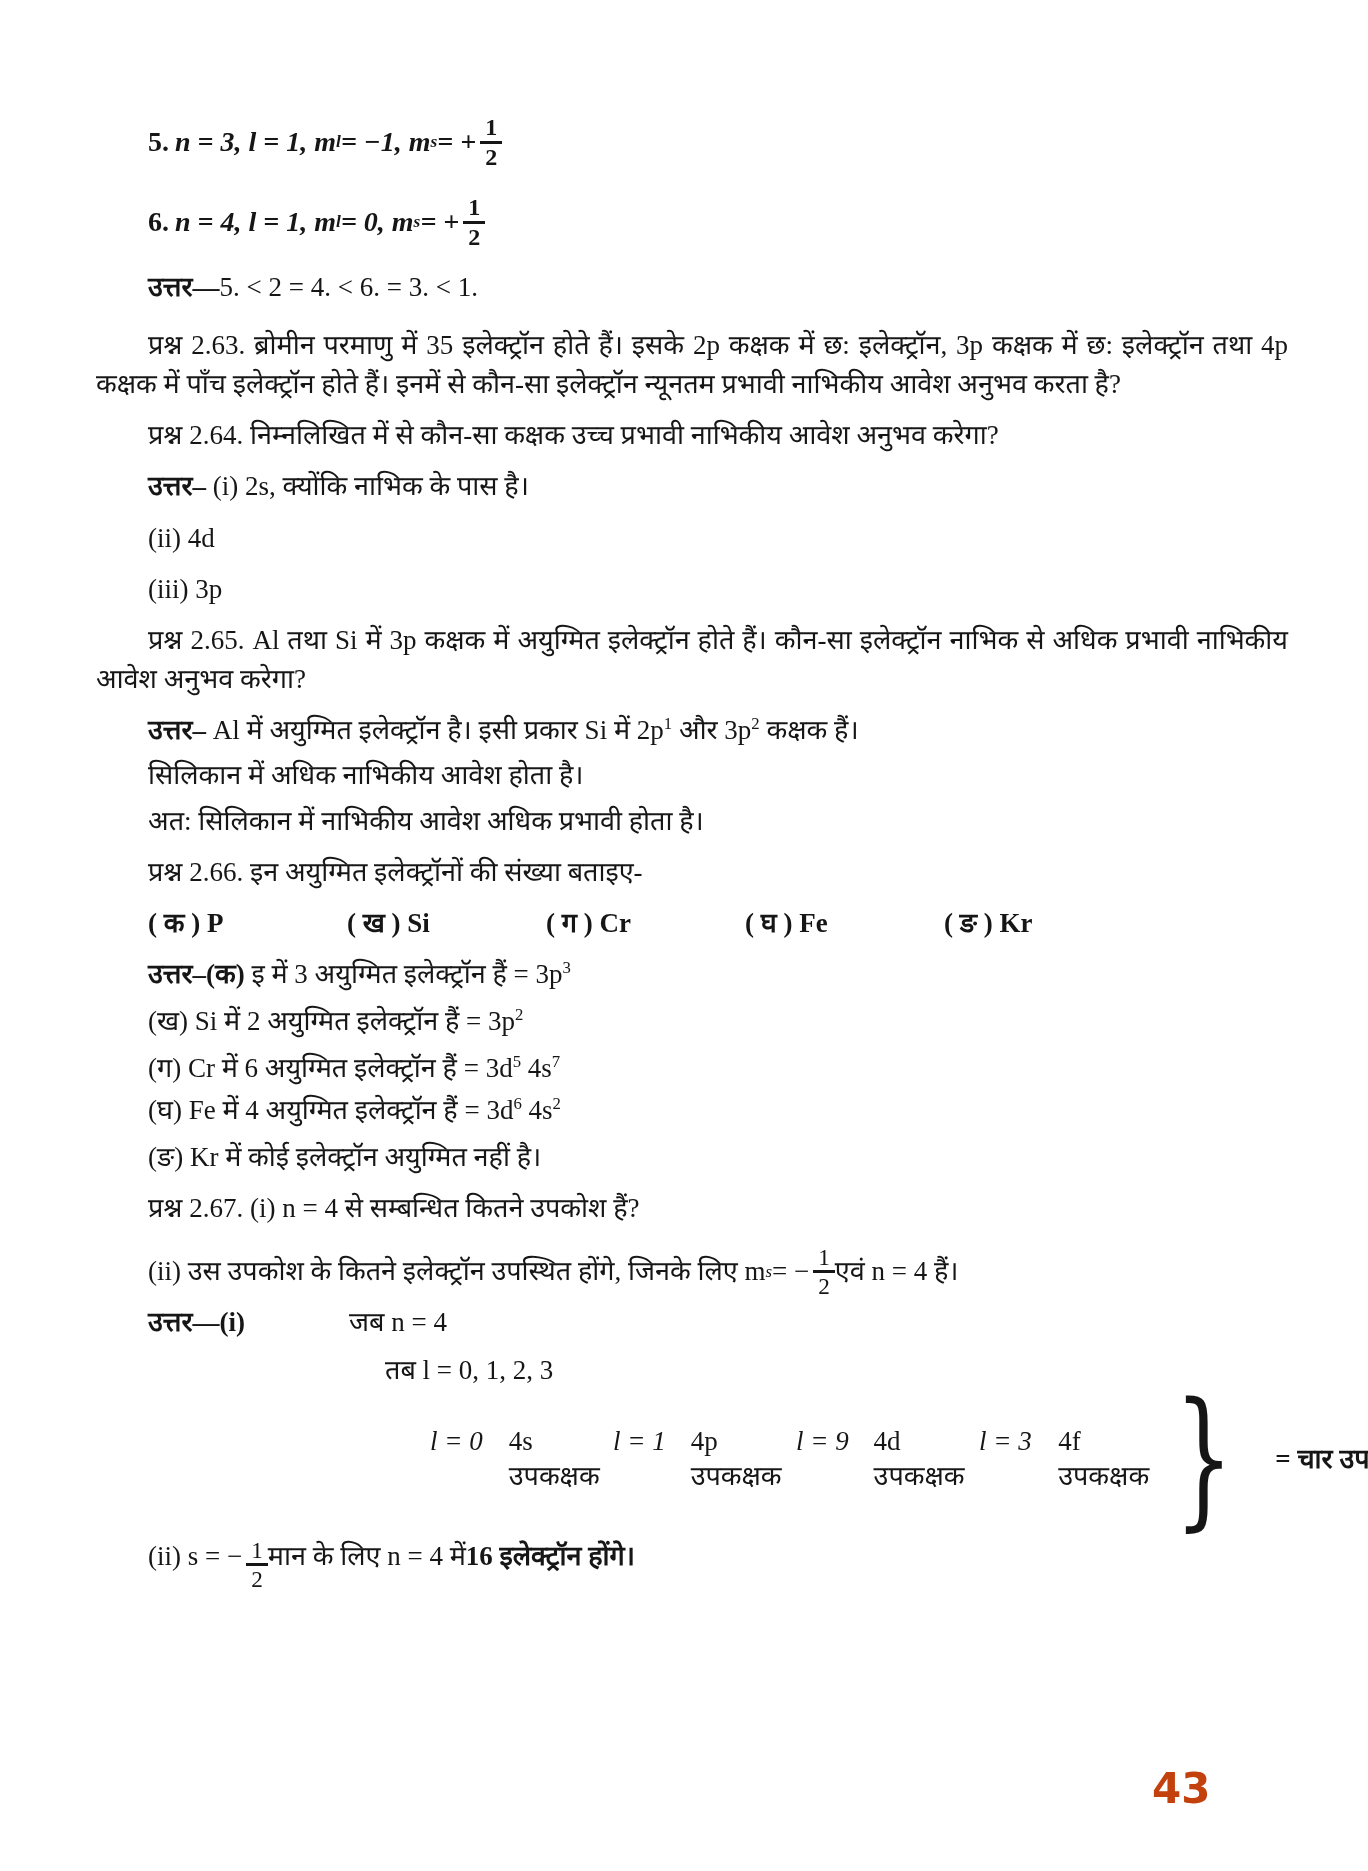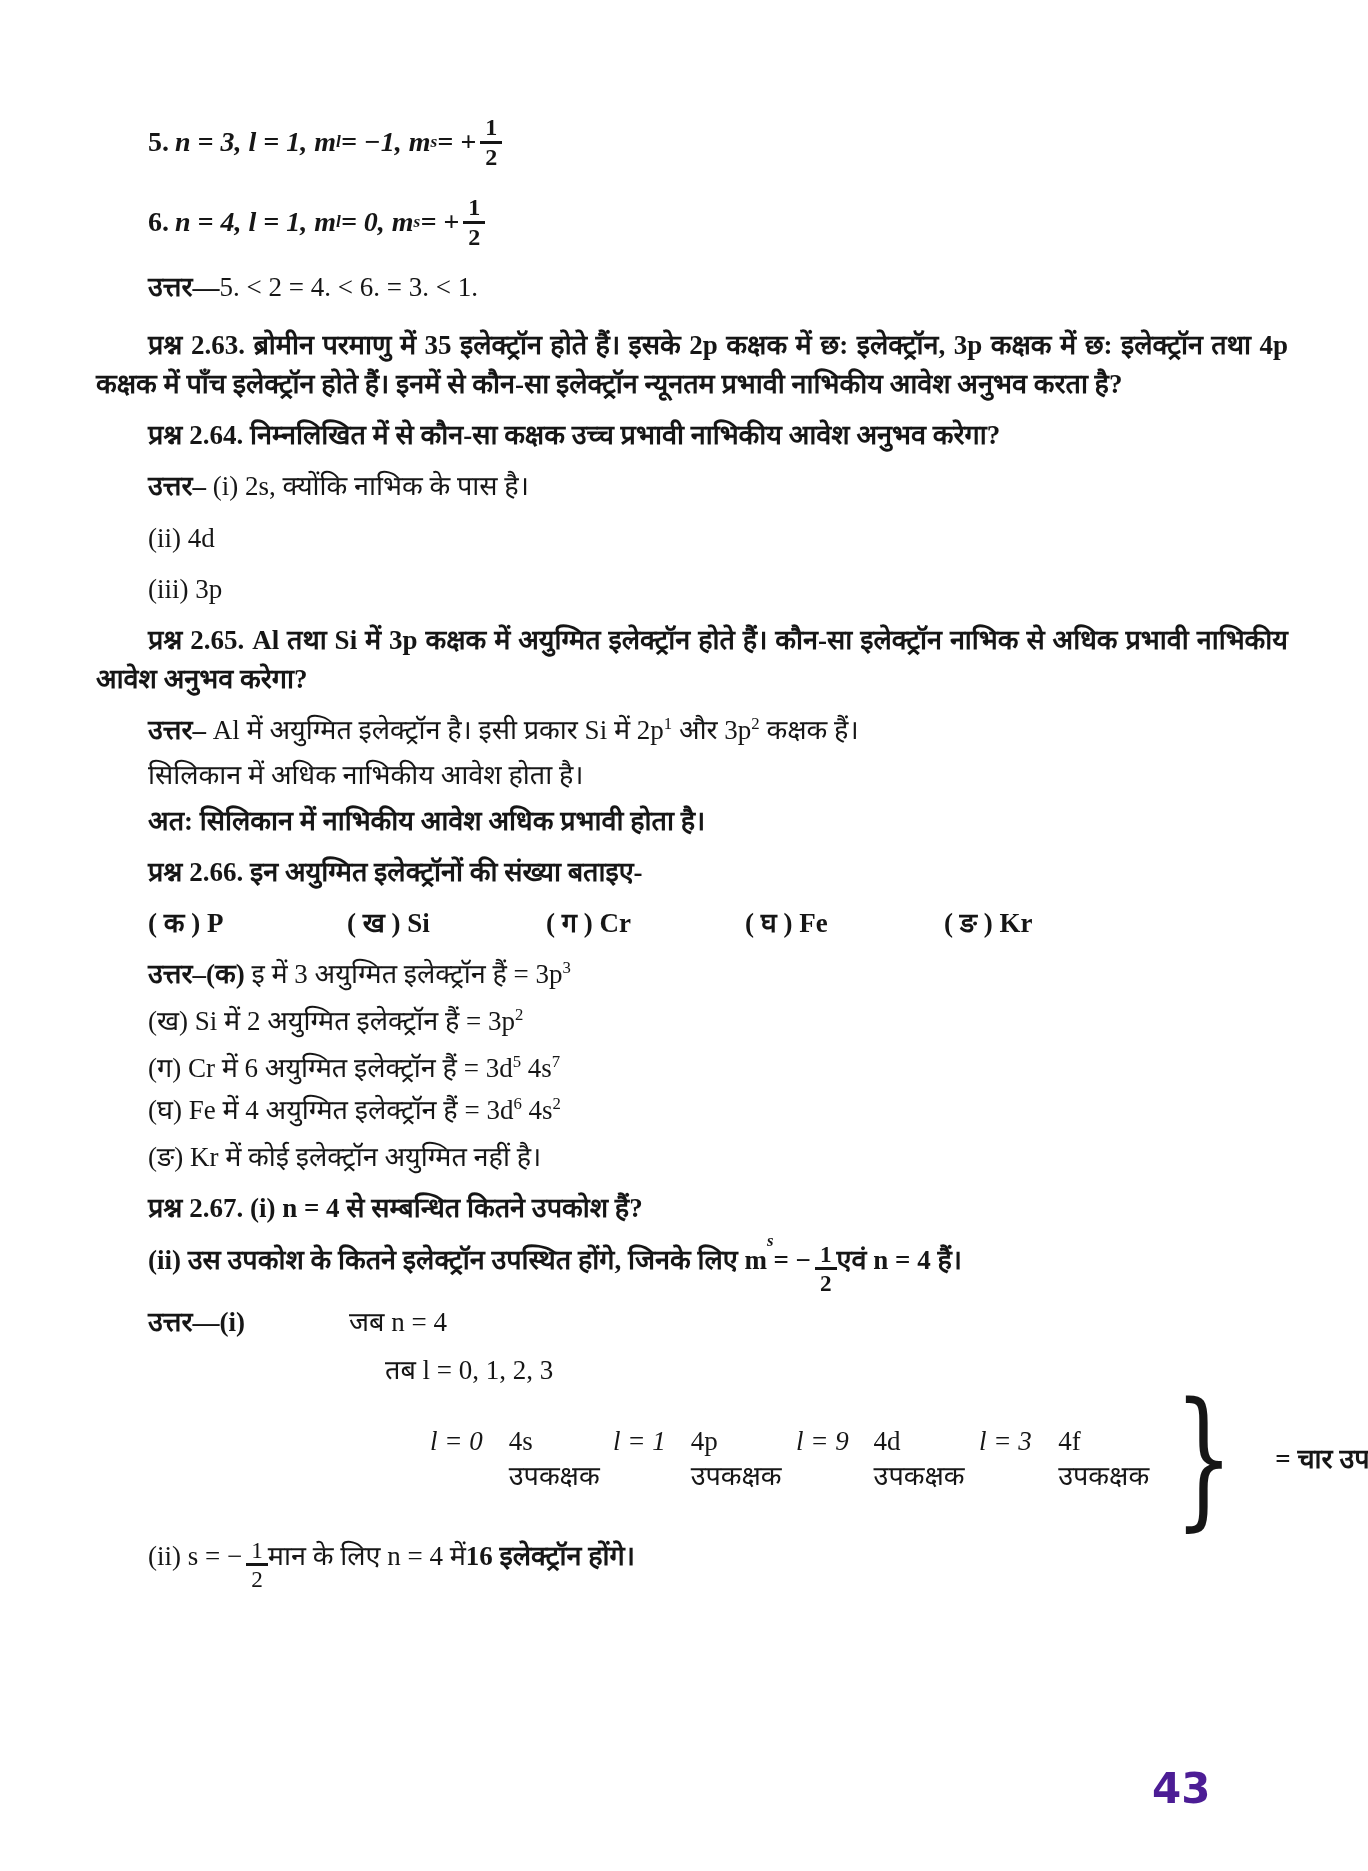--- a/index.html
+++ b/index.html
@@ -6,42 +6,42 @@
   body {
     width:1368px; height:1871px; position:relative; overflow:hidden;
     color:#161616;
     font-family:"Liberation Serif","DejaVu Serif",serif;
     font-size:27px; line-height:1.42;
   }
   .page { position:absolute; inset:0; padding:106px 80px 0 96px; box-sizing:border-box; }
 
   p { margin:0 0 13px 0; }
   .indent { text-indent:52px; text-align:justify; }
-  .q { font-weight:bold; }
+  .q { font-weight:normal; }
   .lead { margin-left:52px; }
   .alabel { font-weight:bold; }
 
   
   .math-item {
     margin:0 0 8px 52px; font-weight:bold; font-style:italic;
     font-size:28px; display:flex; align-items:center; min-height:72px;
   }
   .math-item .num { font-style:normal; margin-right:6px; }
 
   sub { font-size:0.62em; font-style:italic; line-height:0; }
   sup { font-size:0.62em; line-height:0; }
 
   .frac {
     display:inline-flex; flex-direction:column; align-items:center;
     vertical-align:middle; line-height:1.12; font-size:0.86em;
     font-style:normal; margin-left:4px; text-align:center;
   }
   .frac .fnum { padding:0 5px; }
   .frac .fden { border-top:3px solid #161616; padding:0 5px; }
-  .fracline { display:flex; align-items:flex-start; min-height:62px; }
+  .fracline { display:flex; align-items:center; min-height:62px; }
 
   .ranking { margin:10px 0 20px 52px; }
 
   .opt-row { display:flex; margin:2px 0 12px 52px; font-weight:bold; }
   .opt-row span { width:199px; }
 
   .ans267-head { display:flex; margin-left:52px; margin-bottom:10px; }
   .ans267-head .jab { margin-left:104px; }
   .tab-line { margin-left:289px; margin-bottom:6px; }
 
@@ -184,13 +184,13 @@
     <span class="frac">
       <span class="fnum">1</span>
       <span class="fden">2</span>
     </span>
     <span> मान के लिए n = 4 में </span>
     <span class="bold16">16 इलेक्ट्रॉन होंगे।</span>
   </div>
 
 </div>
 
-<div class="page-number" style="color: #4c1d95;">43</div>
+<div class="page-number" style="color: #c2410c;">43</div>
 
 </body></html>

